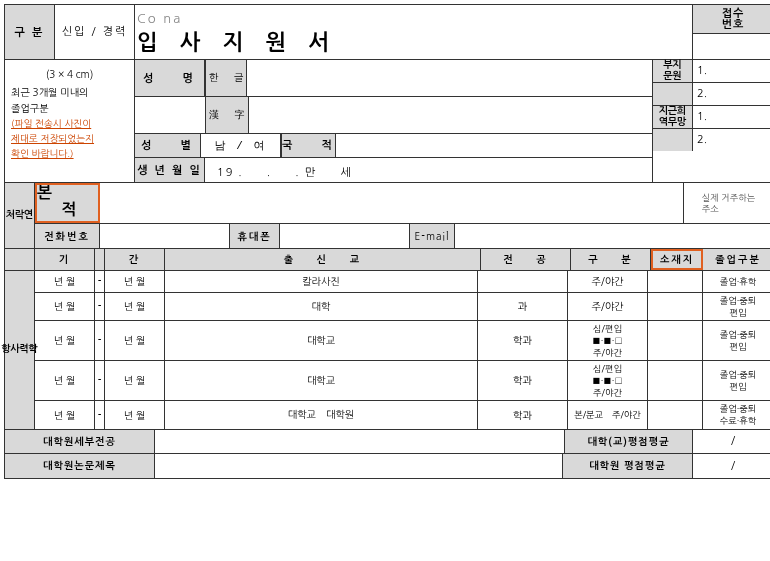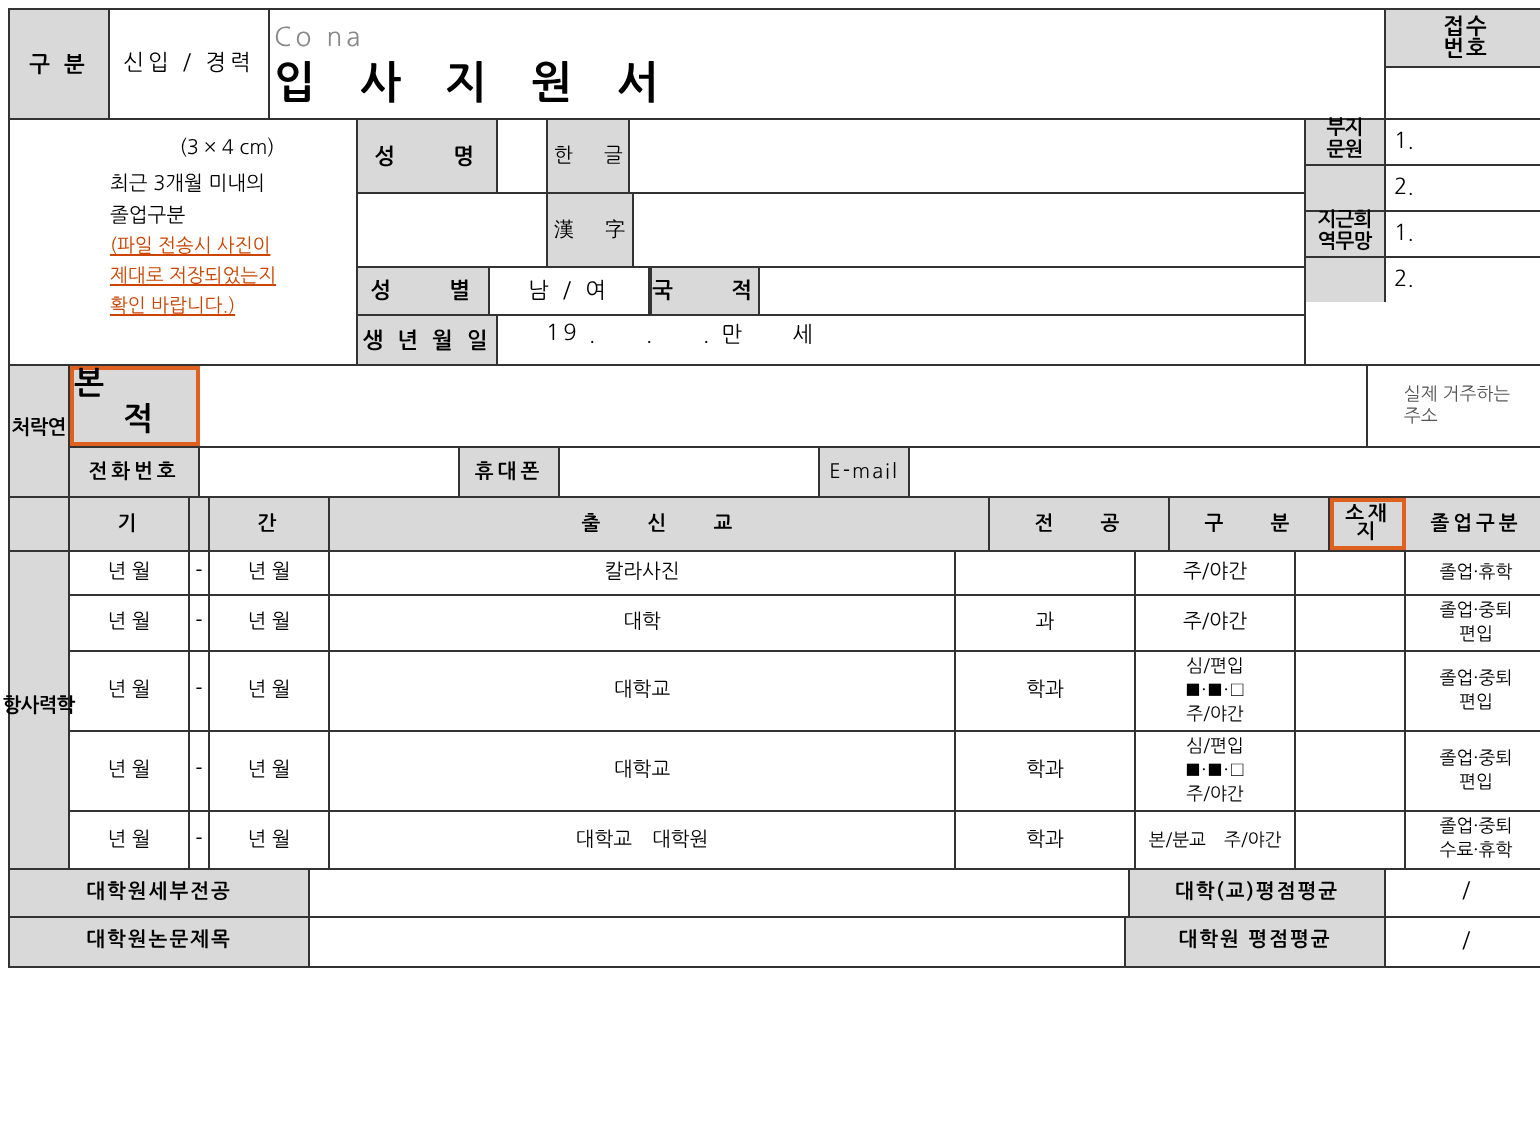--- a/index.html
+++ b/index.html
@@ -93,21 +93,20 @@
       display: flex;
       border-bottom: 1px solid #333;
     }
 
     .photo-cell {
       width: 130px;
       border-right: 1px solid #333;
       padding: 6px;
       font-size: 10px;
       line-height: 1.6;
-      margin-left: 44px;
     }
 
     .photo-cell .photo-size {
       text-align: center;
       margin-bottom: 2px;
     }
 
     .photo-cell .photo-note {
       color: #cc4400;
       text-decoration: underline;
@@ -153,21 +152,20 @@
     .sub-label {
       background: #d9d9d9;
       min-width: 30px;
       display: flex;
       align-items: center;
       justify-content: center;
       border-right: 1px solid #333;
       border-left: 1px solid #333;
       font-size: 10px;
       padding: 11px 3px;
-      margin-left: 24px;
     }
 
     .gender-row {
       display: flex;
       border-bottom: 1px solid #333;
       min-height: 24px;
     }
 
     .gender-label {
       background: #d9d9d9;
@@ -181,20 +179,21 @@
       text-align: center;
     }
 
     .gender-value {
       width: 80px;
       border-right: 1px solid #333;
       display: flex;
       align-items: center;
       justify-content: center;
       letter-spacing: 2px;
+      font-family: Liberation Mono, monospace;
     }
 
     .nationality-label {
       background: #d9d9d9;
       width: 55px;
       border-left: 1px solid #333;
       border-right: 1px solid #333;
       display: flex;
       align-items: center;
       justify-content: center;
@@ -219,22 +218,22 @@
       justify-content: center;
       border-right: 1px solid #333;
       letter-spacing: 2px;
       font-weight: bold;
       text-align: center;
     }
 
     .birth-value {
       flex: 1;
       display: flex;
-      align-items: flex-start;
-      padding: 2px 24px;
+      align-items: flex-end;
+      padding: 2px 12px;
       gap: 4px;
       letter-spacing: 2px;
     }
 
     
     .right-side {
       width: 120px;
       display: flex;
       flex-direction: column;
     }
@@ -652,21 +651,21 @@
   <div class="edu-section">
 
     <div class="edu-header">
       <div style="width:30px; border-right:1px solid #333;"></div>
       <div class="edu-header-cell" style="width:60px;">기</div>
       <div class="edu-header-cell" style="width:10px;"></div>
       <div class="edu-header-cell" style="width:60px;">간</div>
       <div class="edu-header-cell" style="flex:1;">출 　 신 　 교</div>
       <div class="edu-header-cell" style="width:90px;">전 　 공</div>
       <div class="edu-header-cell" style="width:80px;">구 　 분</div>
-      <div class="edu-header-cell" style="width:38px; border:2px solid #e06020;">소재지</div>
+      <div class="edu-header-cell" style="width:52px; border:2px solid #e06020;">소재지</div>
       <div class="edu-header-cell" style="width:70px; border-right:none;">졸업구분</div>
     </div>
 
     <div class="edu-body">
 
       <div class="edu-label-col">학<br>력<br>사<br>항</div>
 
       <div class="edu-rows-col">
 
         <div class="edu-data-row">

